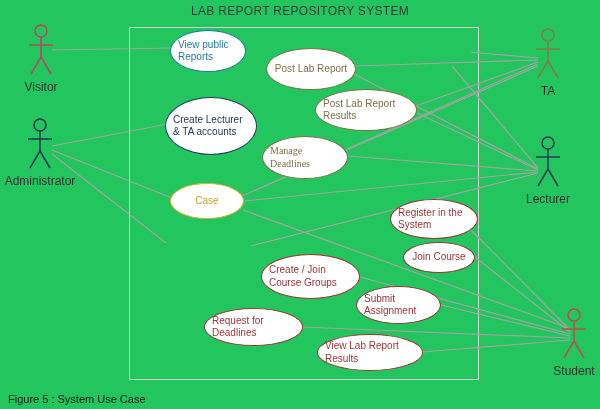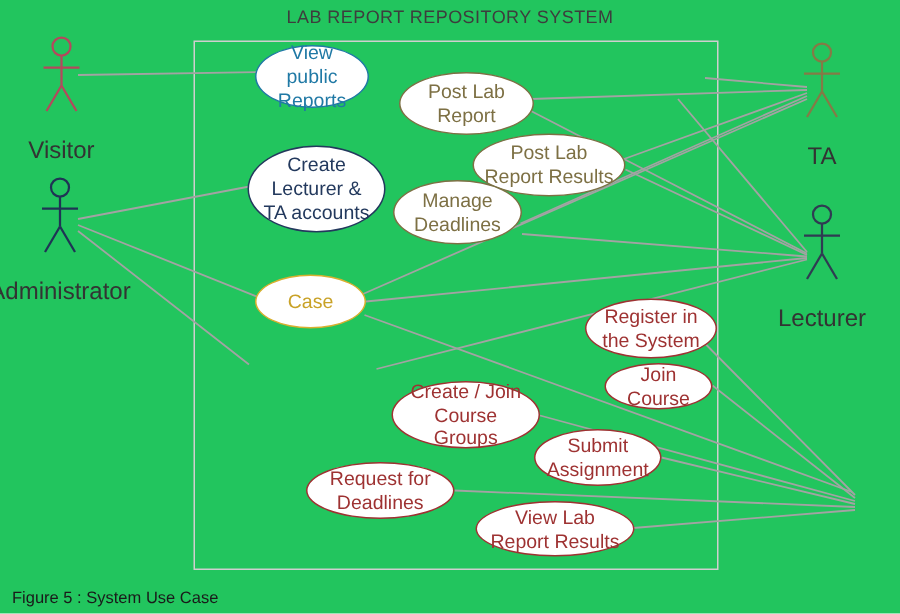--- a/index.html
+++ b/index.html
@@ -5,30 +5,30 @@
   html,body { margin:0; padding:0; background:#ffffff; font-family:"Liberation Sans", sans-serif; }
   .stage { position:relative; width:600px; height:409px; background:#22c55e; overflow:hidden; }
   .diagram-title { position:absolute; top:4px; left:0; width:100%; text-align:center;
                    font-size:12px; color:#3d3d3d; letter-spacing:.3px; z-index:3; }
   .caption { position:absolute; left:8px; bottom:4px; font-size:11px; color:#1a1a1a; z-index:3; }
   .boundary { position:absolute; left:129px; top:27px; width:348px; height:351px;
               border:1px solid #cfcfcf; background:transparent; z-index:0; }
   .lines { position:absolute; left:0; top:0; width:600px; height:409px; z-index:1; }
   .lines line { stroke:#a3a3a3; stroke-width:1.2; }
   .uc { position:absolute; display:flex; align-items:center; justify-content:center;
-        text-align:center; border-radius:50%; background:#fff; border:1px solid;
-        font-size:13px; line-height:1.22; padding:2px 7px; box-sizing:border-box; z-index:2; }
+        text-align:left; border-radius:50%; background:#fff; border:1px solid;
+        font-size:10px; line-height:1.22; padding:2px 7px; box-sizing:border-box; z-index:2; }
   .uc.blue  { border-color:#2079a5; color:#2079a5; }
   .uc.navy  { border-color:#23395d; color:#23395d; }
   .uc.olive { border-color:#7d7044; color:#7d7044; }
   .uc.gold  { border-color:#d9b02f; color:#c9a227; }
   .uc.red   { border-color:#9e3232; color:#9e3232; }
   .actor { position:absolute; display:flex; flex-direction:column; align-items:center; z-index:2; }
   .actor svg { display:block; }
-  .actor .alabel { font-size:16px; color:#333; margin-top:14px; white-space:nowrap; }
+  .actor .alabel { font-size:12px; color:#333; margin-top:2px; white-space:nowrap; }
   .c-visitor  { color:#b5485d; }
   .c-admin    { color:#1f3455; }
   .c-ta       { color:#857a46; }
   .c-lecturer { color:#2f3b52; }
   .c-student  { color:#c14953; }
   .fig line, .fig circle { stroke:currentColor; stroke-width:1.5; fill:none; }
 </style>
 </head>
 <body>
 
@@ -60,21 +60,21 @@
     <line x1="570" y1="336" x2="441" y2="305"></line>
     <line x1="570" y1="338" x2="303" y2="327"></line>
     <line x1="570" y1="340" x2="422" y2="352"></line>
     <line x1="568" y1="328" x2="243" y2="210"></line>
   </svg>
 
   <div class="uc blue" style="left:170px; top:30px;  width:76px;  height:42px;">View public Reports</div>
   <div class="uc olive" style="left:266px; top:48px;  width:90px;  height:42px;">Post Lab Report</div>
   <div class="uc olive" style="left:315px; top:89px;  width:102px; height:42px;">Post Lab Report Results</div>
   <div class="uc navy" style="left:165px; top:97px;  width:92px;  height:58px;">Create Lecturer &amp; TA accounts</div>
-  <div class="uc olive" style="left:262px; top:120px; width:86px;  height:43px;">Manage Deadlines</div>
+  <div class="uc olive" style="left:262px; top:136px; width:86px;  height:43px;font-family:Liberation Serif, serif;">Manage Deadlines</div>
   <div class="uc gold" style="left:170px; top:183px; width:74px;  height:36px;">Case</div>
   <div class="uc red" style="left:390px; top:199px; width:88px;  height:40px;">Register in the System</div>
   <div class="uc red" style="left:403px; top:242px; width:72px;  height:31px;">Join Course</div>
   <div class="uc red" style="left:261px; top:254px; width:99px;  height:45px;">Create / Join Course Groups</div>
   <div class="uc red" style="left:356px; top:286px; width:85px;  height:38px;">Submit Assignment</div>
   <div class="uc red" style="left:204px; top:308px; width:99px;  height:38px;">Request for Deadlines</div>
   <div class="uc red" style="left:317px; top:334px; width:106px; height:37px;">View Lab Report Results</div>
 
   <div class="actor c-visitor" style="left:12px; top:24px; width:58px;">
     <svg class="fig" width="26" height="54" viewBox="0 0 26 54">
@@ -113,15 +113,25 @@
     <svg class="fig" width="26" height="54" viewBox="0 0 26 54">
       <circle cx="13" cy="7" r="6"></circle>
         <line x1="13" y1="13" x2="13" y2="33"></line>
         <line x1="1" y1="21" x2="25" y2="21"></line>
         <line x1="13" y1="33" x2="3" y2="50"></line>
         <line x1="13" y1="33" x2="23" y2="50"></line>
     </svg>
     <span class="alabel">Lecturer</span>
   </div>
 
+  <div class="actor c-student" style="left:548px; top:308px; width:52px;">
+    <svg class="fig" width="26" height="54" viewBox="0 0 26 54">
+      <circle cx="13" cy="7" r="6"></circle>
+        <line x1="13" y1="13" x2="13" y2="33"></line>
+        <line x1="1" y1="21" x2="25" y2="21"></line>
+        <line x1="13" y1="33" x2="3" y2="50"></line>
+        <line x1="13" y1="33" x2="23" y2="50"></line>
+    </svg>
+    <span class="alabel">Student</span>
+  </div>
 
   <div class="caption">Figure 5 : System Use Case</div>
 </div>
 
 </body></html>

